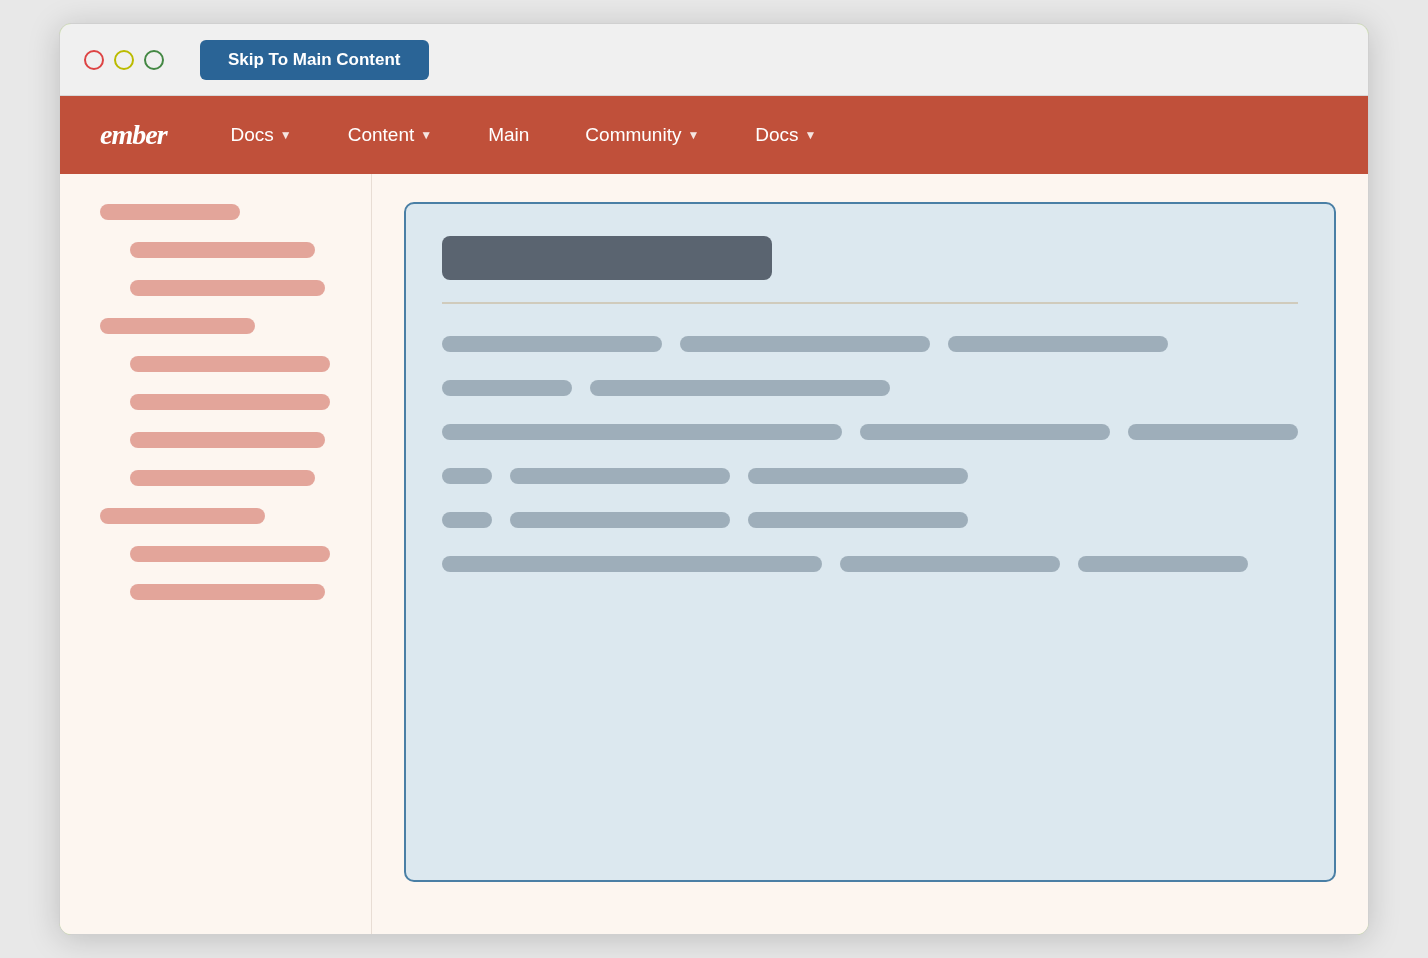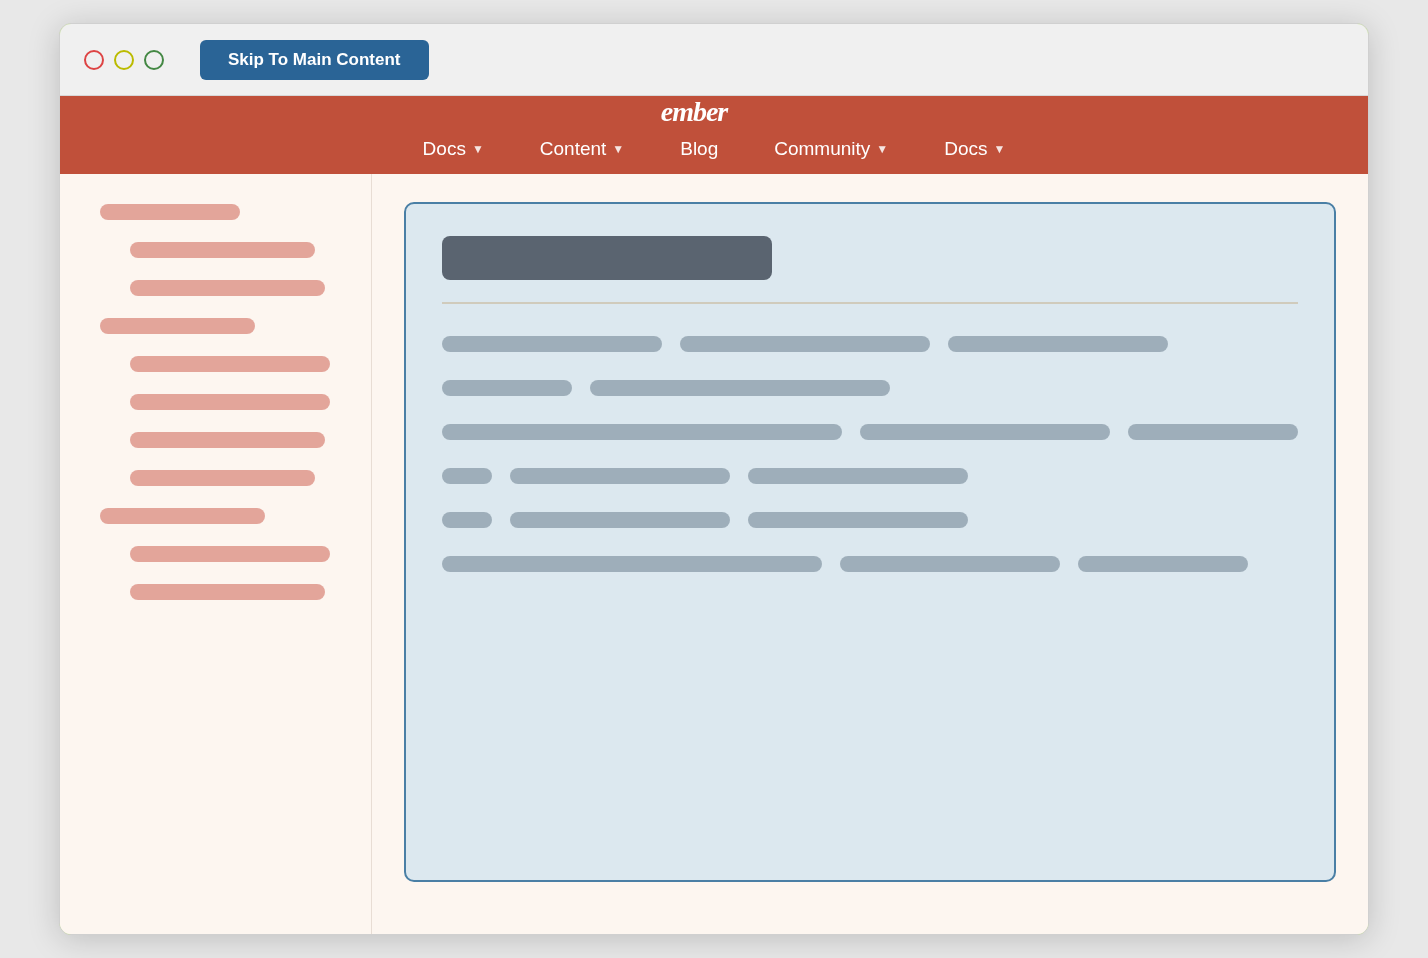--- a/index.html
+++ b/index.html
@@ -62,21 +62,20 @@
     }
 
     
     .navbar {
       background: #c0503a;
       height: 78px;
       display: flex;
       align-items: center;
       padding: 0 40px;
       gap: 0;
-      flex-direction: column;
     }
 
     .nav-logo {
       font-family: Georgia, serif;
       font-style: italic;
       color: #fff;
       font-size: 28px;
       font-weight: 700;
       margin-right: 40px;
       letter-spacing: -1px;
@@ -204,21 +203,21 @@
     <div class="nav-items">
       <div class="nav-item">
         <span>Docs</span>
         <span class="nav-chevron">▼</span>
       </div>
       <div class="nav-item">
         <span>Content</span>
         <span class="nav-chevron">▼</span>
       </div>
       <div class="nav-item">
-        <span>Blog</span>
+        <span>Main</span>
       </div>
       <div class="nav-item">
         <span>Community</span>
         <span class="nav-chevron">▼</span>
       </div>
       <div class="nav-item">
         <span>Docs</span>
         <span class="nav-chevron">▼</span>
       </div>
     </div>

